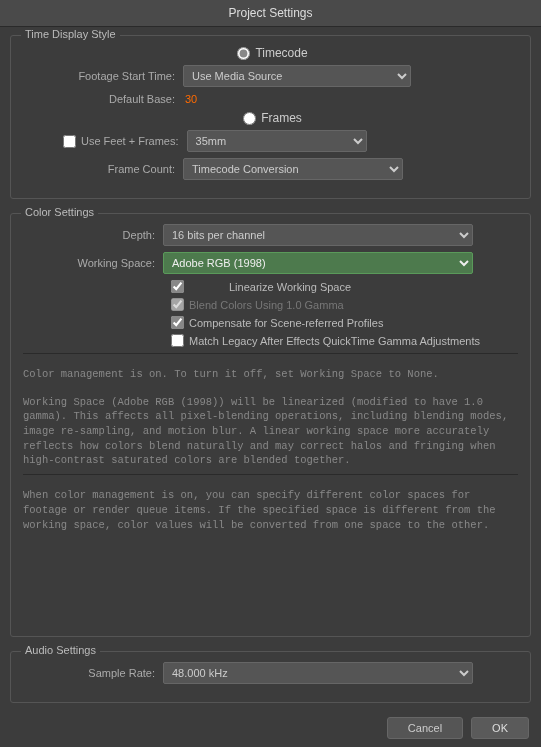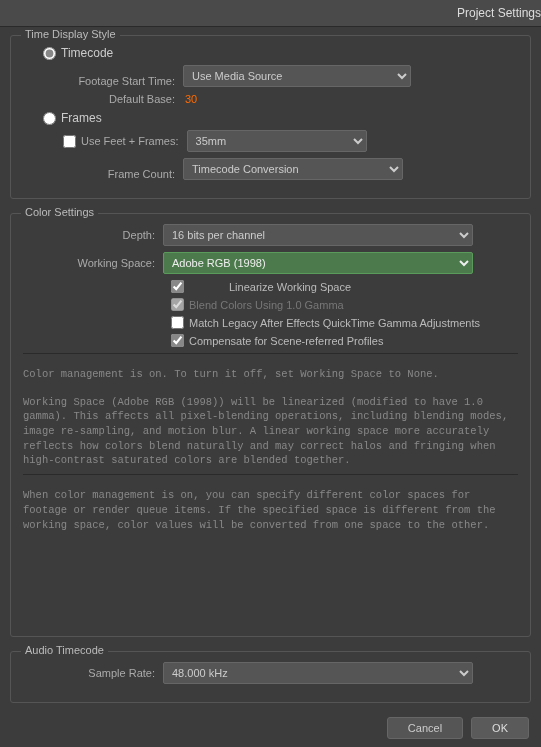--- a/index.html
+++ b/index.html
@@ -11,21 +11,21 @@
       font-size: 12px;
       color: #ccc;
       display: flex;
       flex-direction: column;
       align-items: center;
       overflow: hidden;
     }
     .title-bar {
       width: 100%;
       background: #4a4a4a;
-      text-align: right;
+      text-align: center;
       padding: 6px 0;
       color: #ddd;
       font-size: 12px;
       border-bottom: 1px solid #2a2a2a;
     }
     .dialog {
       width: 541px;
       height: 747px;
       background: #3c3c3c;
       display: flex;
@@ -57,38 +57,38 @@
       color: #aaa;
       text-align: right;
       min-width: 140px;
       padding-right: 8px;
       font-size: 11px;
     }
     .radio-row {
       display: flex;
       align-items: center;
       margin-bottom: 5px;
-      margin-left: 20px;
+      margin-left: 4px;
+      justify-content: center;
     }
     .radio-row input[type="radio"] {
       margin-right: 5px;
       accent-color: #888;
     }
     .checkbox-row {
       display: flex;
       align-items: center;
       margin-bottom: 5px;
     }
     .checkbox-row input[type="checkbox"] {
       margin-right: 5px;
       accent-color: #888;
     }
     .indent {
       margin-left: 20px;
-      align-items: flex-end;
     }
     .indent2 {
       margin-left: 40px;
     }
     select {
       background: #555;
       color: #ccc;
       border: 1px solid #666;
       padding: 2px 4px;
       font-size: 11px;
@@ -240,41 +240,41 @@
       <input type="checkbox" checked="" style="">
       <span class="checkbox-label">Linearize Working Space</span>
     </div>
 
     <div class="checkbox-row indent2" style="margin-left:148px;">
       <input type="checkbox" checked="" disabled="" style="">
       <span class="checkbox-label-disabled">Blend Colors Using 1.0 Gamma</span>
     </div>
 
     <div class="checkbox-row indent2" style="margin-left:148px;">
+      <input type="checkbox" checked="" style="">
+      <span class="checkbox-label">Compensate for Scene-referred Profiles</span>
+    </div>
+
+    <div class="checkbox-row indent2" style="margin-left:148px;">
       <input type="checkbox" style="">
       <span class="checkbox-label">Match Legacy After Effects QuickTime Gamma Adjustments</span>
     </div>
 
-    <div class="checkbox-row indent2" style="margin-left:148px;">
-      <input type="checkbox" checked="" style="">
-      <span class="checkbox-label">Compensate for Scene-referred Profiles</span>
-    </div>
-
     <hr class="divider">
 
     <p class="info-text">Color management is on. To turn it off, set Working Space to None.</p>
     <p class="info-text">Working Space (Adobe RGB (1998)) will be linearized (modified to have 1.0 gamma). This affects all pixel-blending operations, including blending modes, image re-sampling, and motion blur. A linear working space more accurately reflects how colors blend naturally and may correct halos and fringing when high-contrast saturated colors are blended together.</p>
 
     <hr class="divider">
 
     <p class="info-text">When color management is on, you can specify different color spaces for footage or render queue items. If the specified space is different from the working space, color values will be converted from one space to the other.</p>
   </div>
 
   <div class="section">
-    <div class="section-title">Audio Timecode</div>
+    <div class="section-title">Audio Settings</div>
 
     <div class="row">
       <span class="row-label">Sample Rate:</span>
       <select class="sample-rate-select">
         <option>48.000 kHz</option>
       </select>
     </div>
   </div>
 
   <div class="footer">

